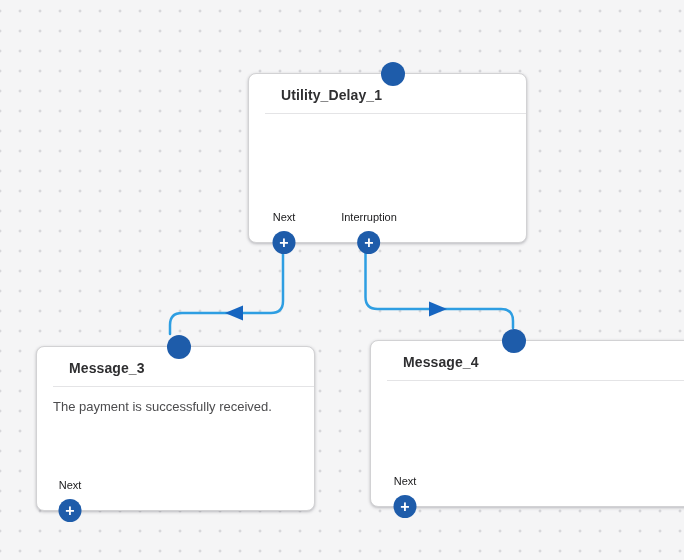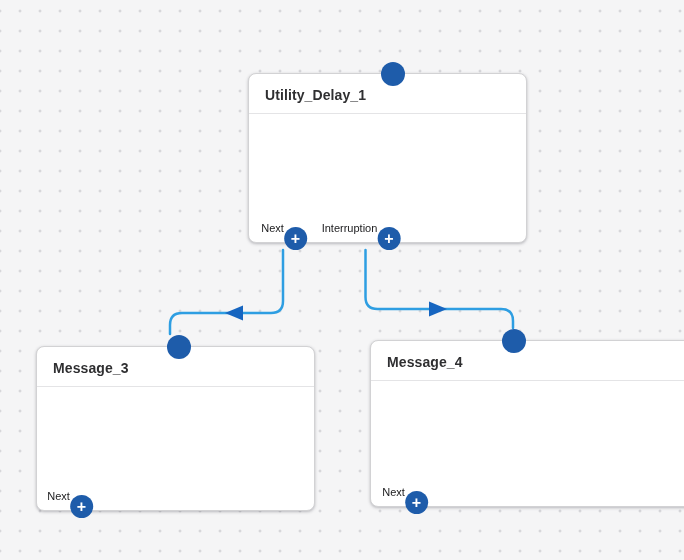--- a/index.html
+++ b/index.html
@@ -26,36 +26,37 @@
     display: flex; flex-direction: column;
   }
   #node-utility  { left: 248px; top: 73px;  width: 279px; height: 170px; }
   #node-message3 { left: 36px;  top: 346px; width: 279px; height: 165px; }
   #node-message4 { left: 370px; top: 340px; width: 324px; height: 167px; }
   .node-header {
     padding: 13px 16px 10px 16px;
     border-bottom: 1px solid #e4e4e6;
     font-size: 14px; font-weight: 600; color: #2f2f31;
     letter-spacing: 0.1px;
+    margin-left: 16px;
   }
   .node-body {
     padding: 12px 16px 0 16px;
     font-size: 13px; color: #4c4c4e; flex: 1;
   }
   .in-port {
     position: absolute; top: 0; width: 24px; height: 24px;
     background: #1e5caa; border-radius: 50%;
     transform: translate(-50%, -50%);
   }
   #node-utility  .in-port { left: 144px; }
   #node-message3 .in-port { left: 142px; }
   #node-message4 .in-port { left: 143px; }
   .out-port {
     position: absolute; bottom: 0;
-    display: flex; flex-direction: row; align-items: center;
+    display: flex; flex-direction: column; align-items: center;
     transform: translateX(-50%);
   }
   .port-label {
     font-size: 11px; color: #202022; margin-bottom: 8px; white-space: nowrap;
   }
   .port-plus {
     width: 23px; height: 23px; border-radius: 50%;
     background: #1e5caa; border: none; padding: 0;
     color: #ffffff; cursor: pointer;
     display: flex; align-items: center; justify-content: center;
@@ -85,31 +86,32 @@
   <div class="node" id="node-utility">
     <div class="in-port"></div>
     <div class="node-header">Utility_Delay_1</div>
     <div class="node-body"></div>
     <div class="out-port" style="left:35px">
       <span class="port-label">Next</span>
       <button class="port-plus">
         <span class="plus-glyph">+</span>
       </button>
     </div>
-    <div class="out-port" style="left:112px">
+    <div class="out-port" style="left:120px">
       <span class="port-label">Interruption</span>
       <button class="port-plus">
         <span class="plus-glyph">+</span>
       </button>
     </div>
   </div>
 
   <div class="node" id="node-message3">
     <div class="in-port"></div>
     <div class="node-header">Message_3</div>
+    <div class="node-body">The payment is successfully received.</div>
     <div class="out-port" style="left:33px">
       <span class="port-label">Next</span>
       <button class="port-plus">
         <span class="plus-glyph">+</span>
       </button>
     </div>
   </div>
 
   <div class="node" id="node-message4">
     <div class="in-port"></div>

